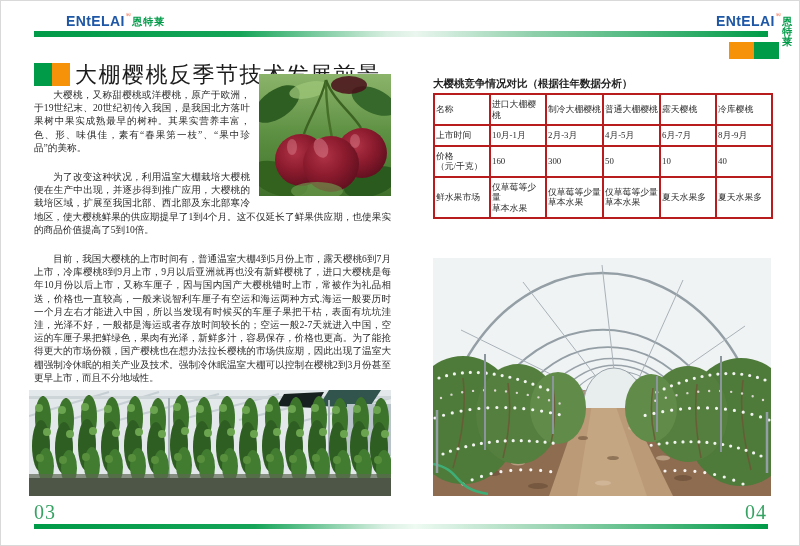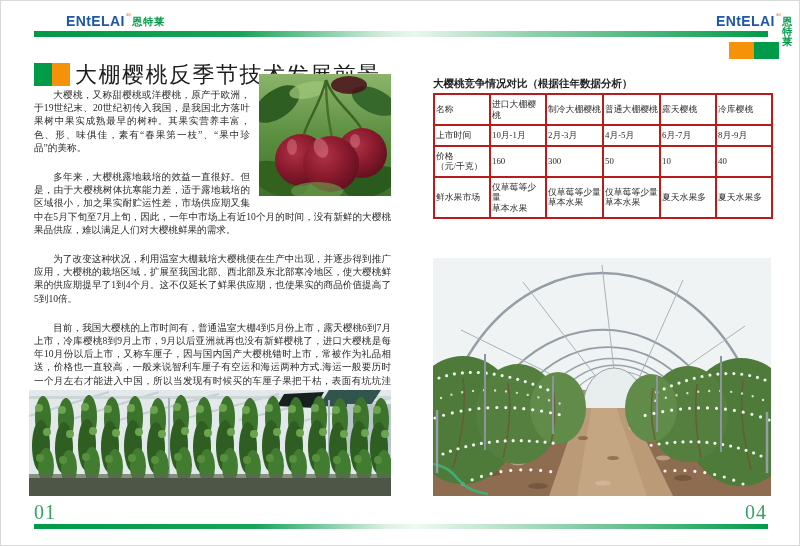--- a/index.html
+++ b/index.html
@@ -104,21 +104,20 @@
       <path d="M67,6 C74,26 94,40 102,54" stroke="#3c6322" stroke-width="2.4" fill="none"></path>
       <circle cx="42" cy="86" r="26" fill="url(#cher)"></circle>
       <circle cx="103" cy="79" r="25" fill="url(#cher)"></circle>
       <circle cx="72" cy="90" r="28" fill="url(#cher)"></circle>
       <ellipse cx="62" cy="74" rx="7" ry="10" fill="#d9808d" opacity=".5" transform="rotate(-20 62 74)"></ellipse>
       <ellipse cx="33" cy="73" rx="5" ry="8" fill="#d9808d" opacity=".45"></ellipse>
       <ellipse cx="96" cy="67" rx="5" ry="7" fill="#d9808d" opacity=".45"></ellipse>
       <ellipse cx="58" cy="117" rx="26" ry="9" fill="#6f9c4f" opacity=".65"></ellipse>
     </svg>
     <p>大樱桃，又称甜樱桃或洋樱桃，原产于欧洲，于19世纪末、20世纪初传入我国，是我国北方落叶果树中果实成熟最早的树种。其果实营养丰富，色、形、味俱佳，素有“春果第一枝”、“果中珍品”的美称。</p>
-    <p>多年来，大樱桃露地栽培的效益一直很好。但是，由于大樱桃树体抗寒能力差，适于露地栽培的区域很小，加之果实耐贮运性差，市场供应期又集中在5月下旬至7月上旬，因此，一年中市场上有近10个月的时间，没有新鲜的大樱桃果品供应，难以满足人们对大樱桃鲜果的需求。</p>
     <p>为了改变这种状况，利用温室大棚栽培大樱桃便在生产中出现，并逐步得到推广应用，大樱桃的栽培区域，扩展至我国北部、西北部及东北部寒冷地区，使大樱桃鲜果的供应期提早了1到4个月。这不仅延长了鲜果供应期，也使果实的商品价值提高了5到10倍。</p>
     <p>目前，我国大樱桃的上市时间有，普通温室大棚4到5月份上市，露天樱桃6到7月上市，冷库樱桃8到9月上市，9月以后亚洲就再也没有新鲜樱桃了，进口大樱桃是每年10月份以后上市，又称车厘子，因与国内国产大樱桃错时上市，常被作为礼品相送，价格也一直较高，一般来说智利车厘子有空运和海运两种方式.海运一般要历时一个月左右才能进入中国，所以当发现有时候买的车厘子果把干枯，表面有坑坑洼洼，光泽不好，一般都是海运或者存放时间较长的；空运一般2-7天就进入中国，空运的车厘子果把鲜绿色，果肉有光泽，新鲜多汁，容易保存，价格也更高。为了能抢得更大的市场份额，国产樱桃也在想办法拉长樱桃的市场供应期，因此出现了温室大棚强制冷休眠的相关产业及技术。强制冷休眠温室大棚可以控制在樱桃2到3月份甚至更早上市，而且不分地域性。</p>
   </div>
 
   <svg class="gh-left" viewBox="0 0 362 106" xmlns="http://www.w3.org/2000/svg">
     <rect width="362" height="106" fill="#e3e8ea"></rect>
     <path d="M0,26 L80,2 M40,30 L130,2 M90,30 L190,4 M150,30 L250,4 M210,30 L310,6 M270,32 L362,8" stroke="#c6cfd4" stroke-width="2" fill="none"></path>
     <rect x="0" y="6" width="362" height="3" fill="#cdd5d9"></rect>
     <polygon points="300,0 352,0 340,18 290,16" fill="#31544d"></polygon>
     <polygon points="255,4 295,2 286,18 248,16" fill="#16211f"></polygon>
@@ -254,17 +253,17 @@
     </g>
     <g stroke="#f3e6ea" stroke-width="2.4" stroke-linecap="round" fill="none" opacity=".85">
       <path d="M8,140 Q56,122 128,146" stroke-dasharray="0 11"></path>
       <path d="M330,142 Q282,122 212,146" stroke-dasharray="0 11"></path>
     </g>
     <path d="M52,96 V192 M120,118 V176 M288,98 V194 M224,118 V174" stroke="#8b969c" stroke-width="2"></path>
     <path d="M0,206 C30,212 18,230 55,236" stroke="#3fae76" stroke-width="2.5" fill="none"></path>
     <path d="M4,215 V152 M334,215 V154" stroke="#939ea5" stroke-width="2.5"></path>
   </svg>
 
-  <div class="page-num pn-left">01</div>
+  <div class="page-num pn-left">03</div>
   <div class="page-num pn-right">04</div>
   <div class="bottom-bar"></div>
 
 </div>
 
 </body></html>

